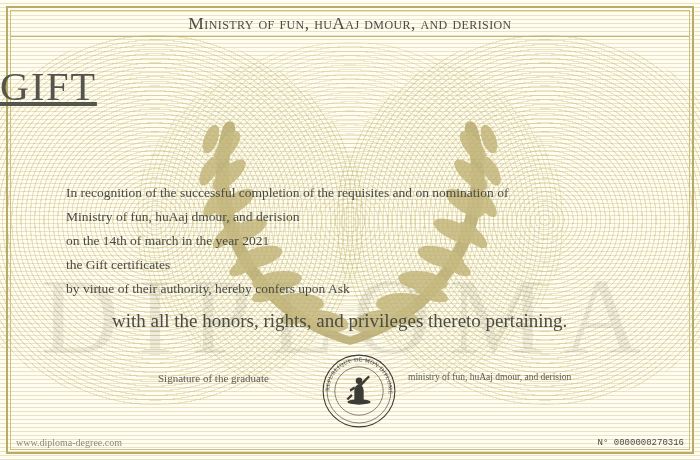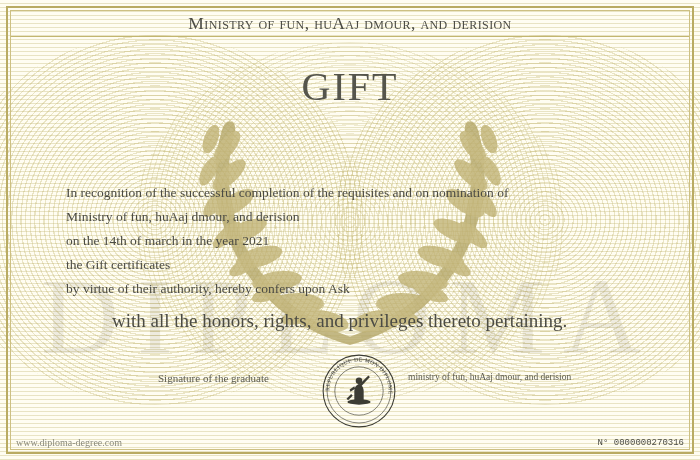--- a/index.html
+++ b/index.html
@@ -117,22 +117,23 @@
     right: 11px;
     height: 1px;
     background: #c3b670;
   }
 
   
   .title-block {
     position: absolute;
     top: 66px;
     left: 0; right: 0;
-    text-align: center;
+    text-align: left;
     color: #55554c;
+    text-decoration: underline;
   }
   .title-line1 {
     font-size: 40px;
     letter-spacing: 2px;
     line-height: 1.05;
   }
   .title-line2 {
     font-size: 40px;
     letter-spacing: 2px;
     line-height: 1.1;

